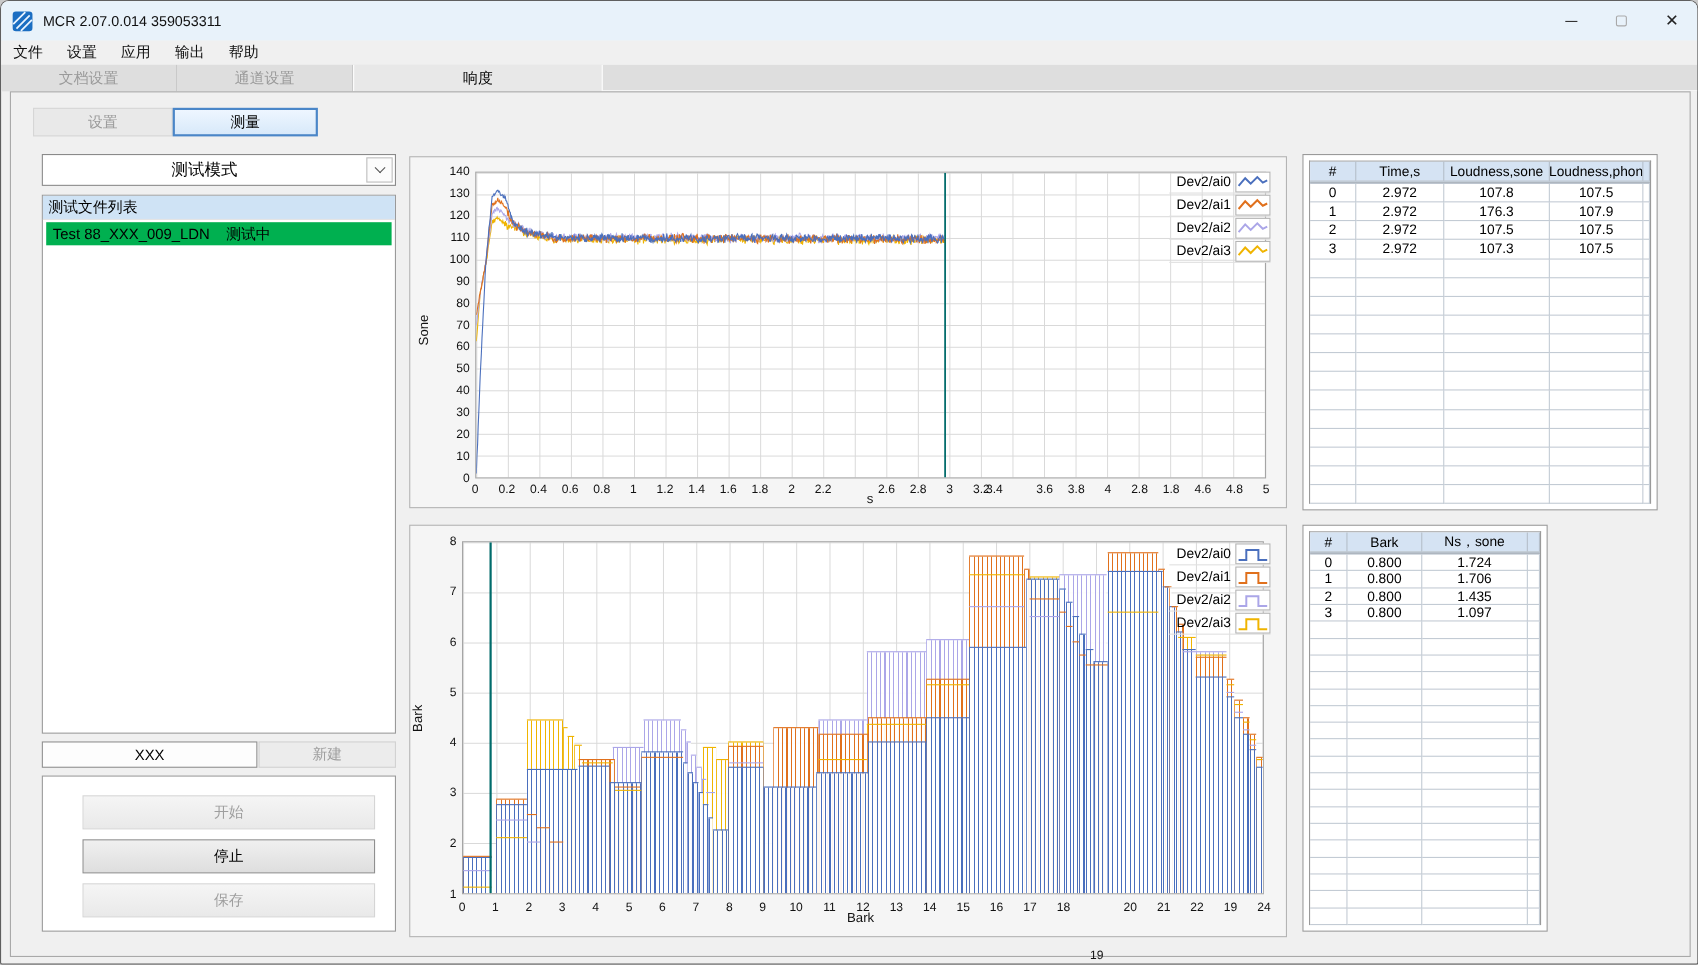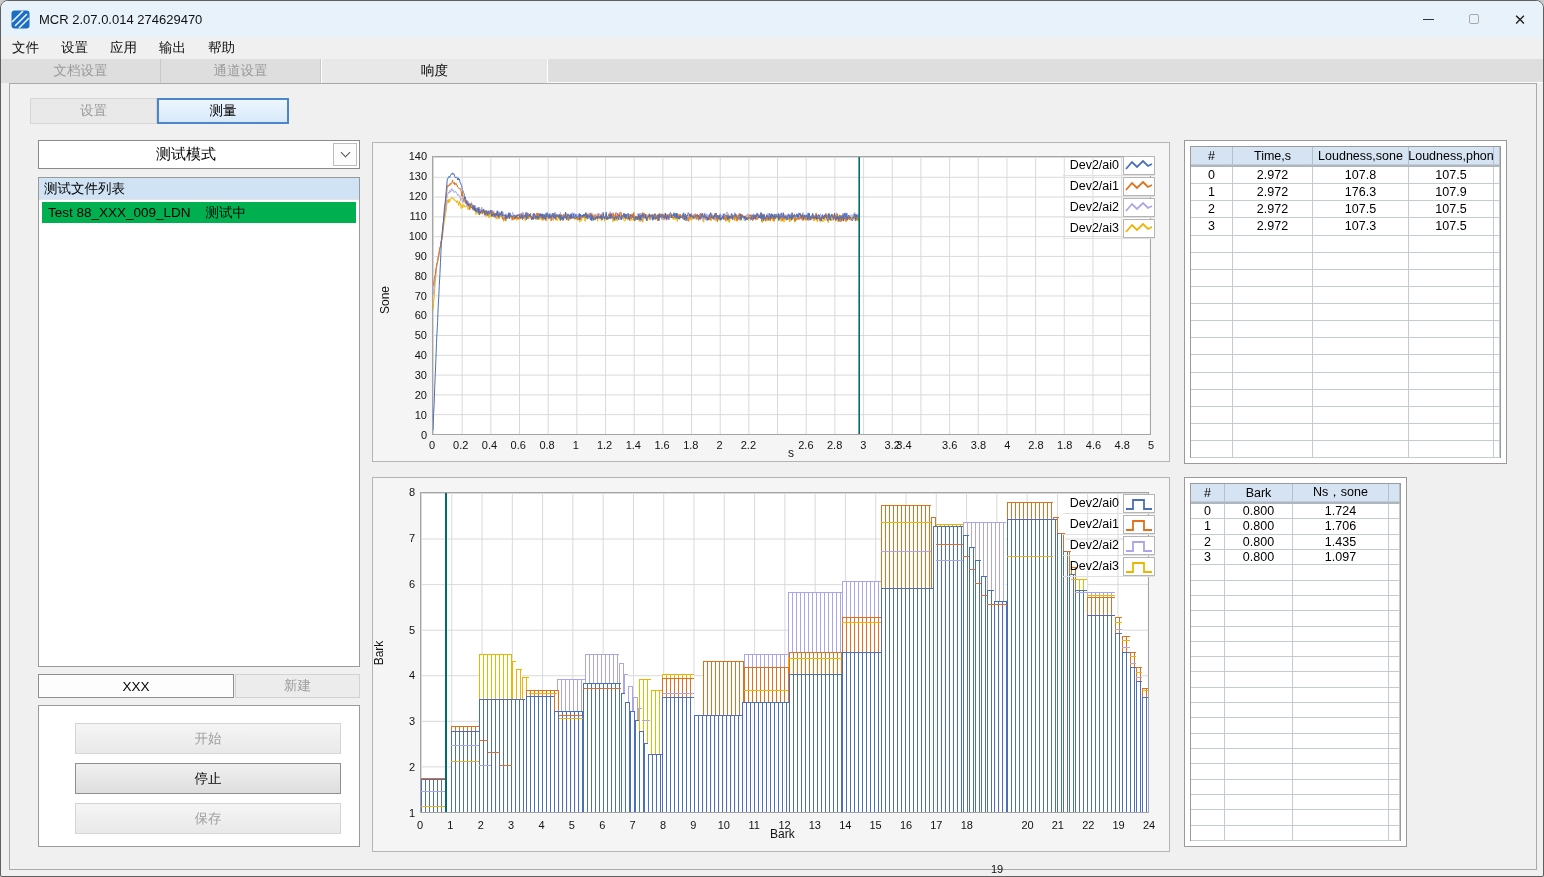--- a/index.html
+++ b/index.html
@@ -82,21 +82,21 @@
 </head>
 <body>
 
 <div id="window">
 
   <div id="titlebar">
     <svg id="app-icon" viewBox="0 0 19 19">
       <rect x="0.5" y="0.5" width="18" height="18" rx="3" fill="#1b6ec2"></rect>
       <path d="M4 16 L16 4 M1 12 L12 1 M8 18 L18 8" stroke="#eaf4ff" stroke-width="1.6" fill="none"></path>
     </svg>
-    <span id="title-text">MCR 2.07.0.014 274629470</span>
+    <span id="title-text">MCR 2.07.0.014 359053311</span>
     <div id="win-controls">
       <div class="win-btn">
           <div class="glyph-min"></div>
         </div>
       <div class="win-btn">
           <div class="glyph-max"></div>
         </div>
       <div class="win-btn">
           <div class="glyph-close">✕</div>
         </div>

